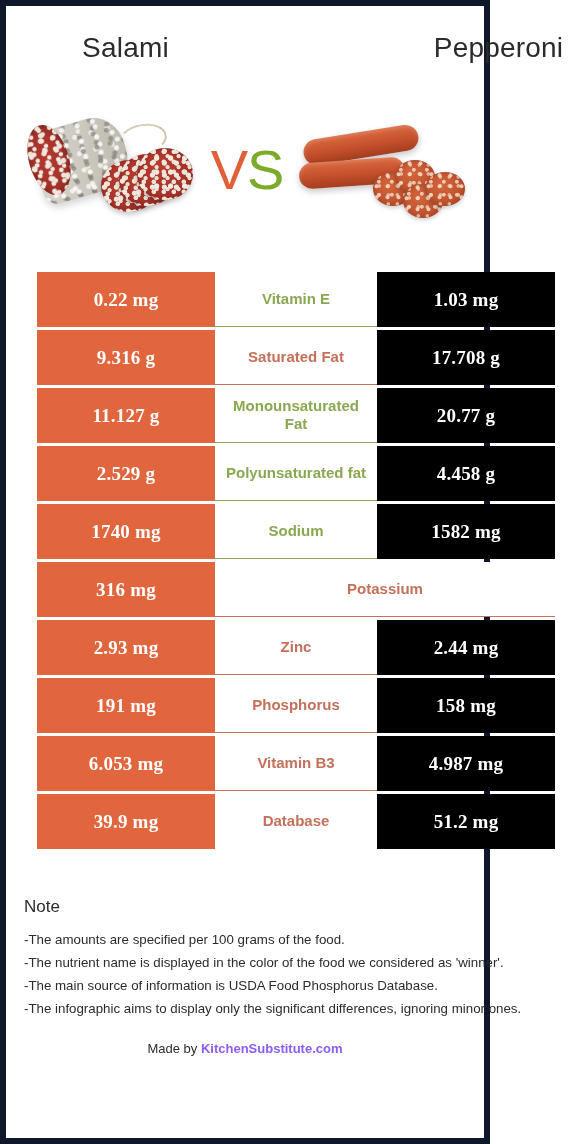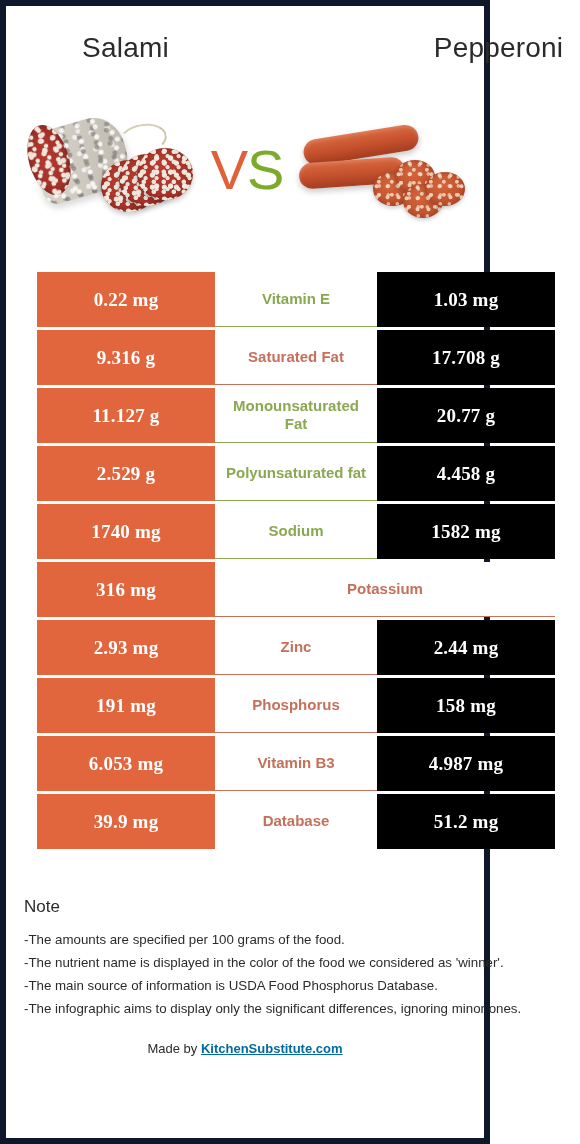--- a/index.html
+++ b/index.html
@@ -228,23 +228,22 @@
     line-height: 23px;
     white-space: nowrap;
   }
   .footer {
     margin-top: 21px;
     text-align: center;
     font-size: 13px;
     color: #2b2b2b;
   }
   .footer a, .footer .link {
-    color: #0369a1;
+    color: #8b5cf6;
     font-weight: 700;
-    text-decoration: underline;
   }
 </style>
 </head>
 <body>
 
 <div class="page">
 
   <div class="header">
     <div class="food-title title-left">Salami</div>
     <div class="food-title title-right">Pepperoni</div>

